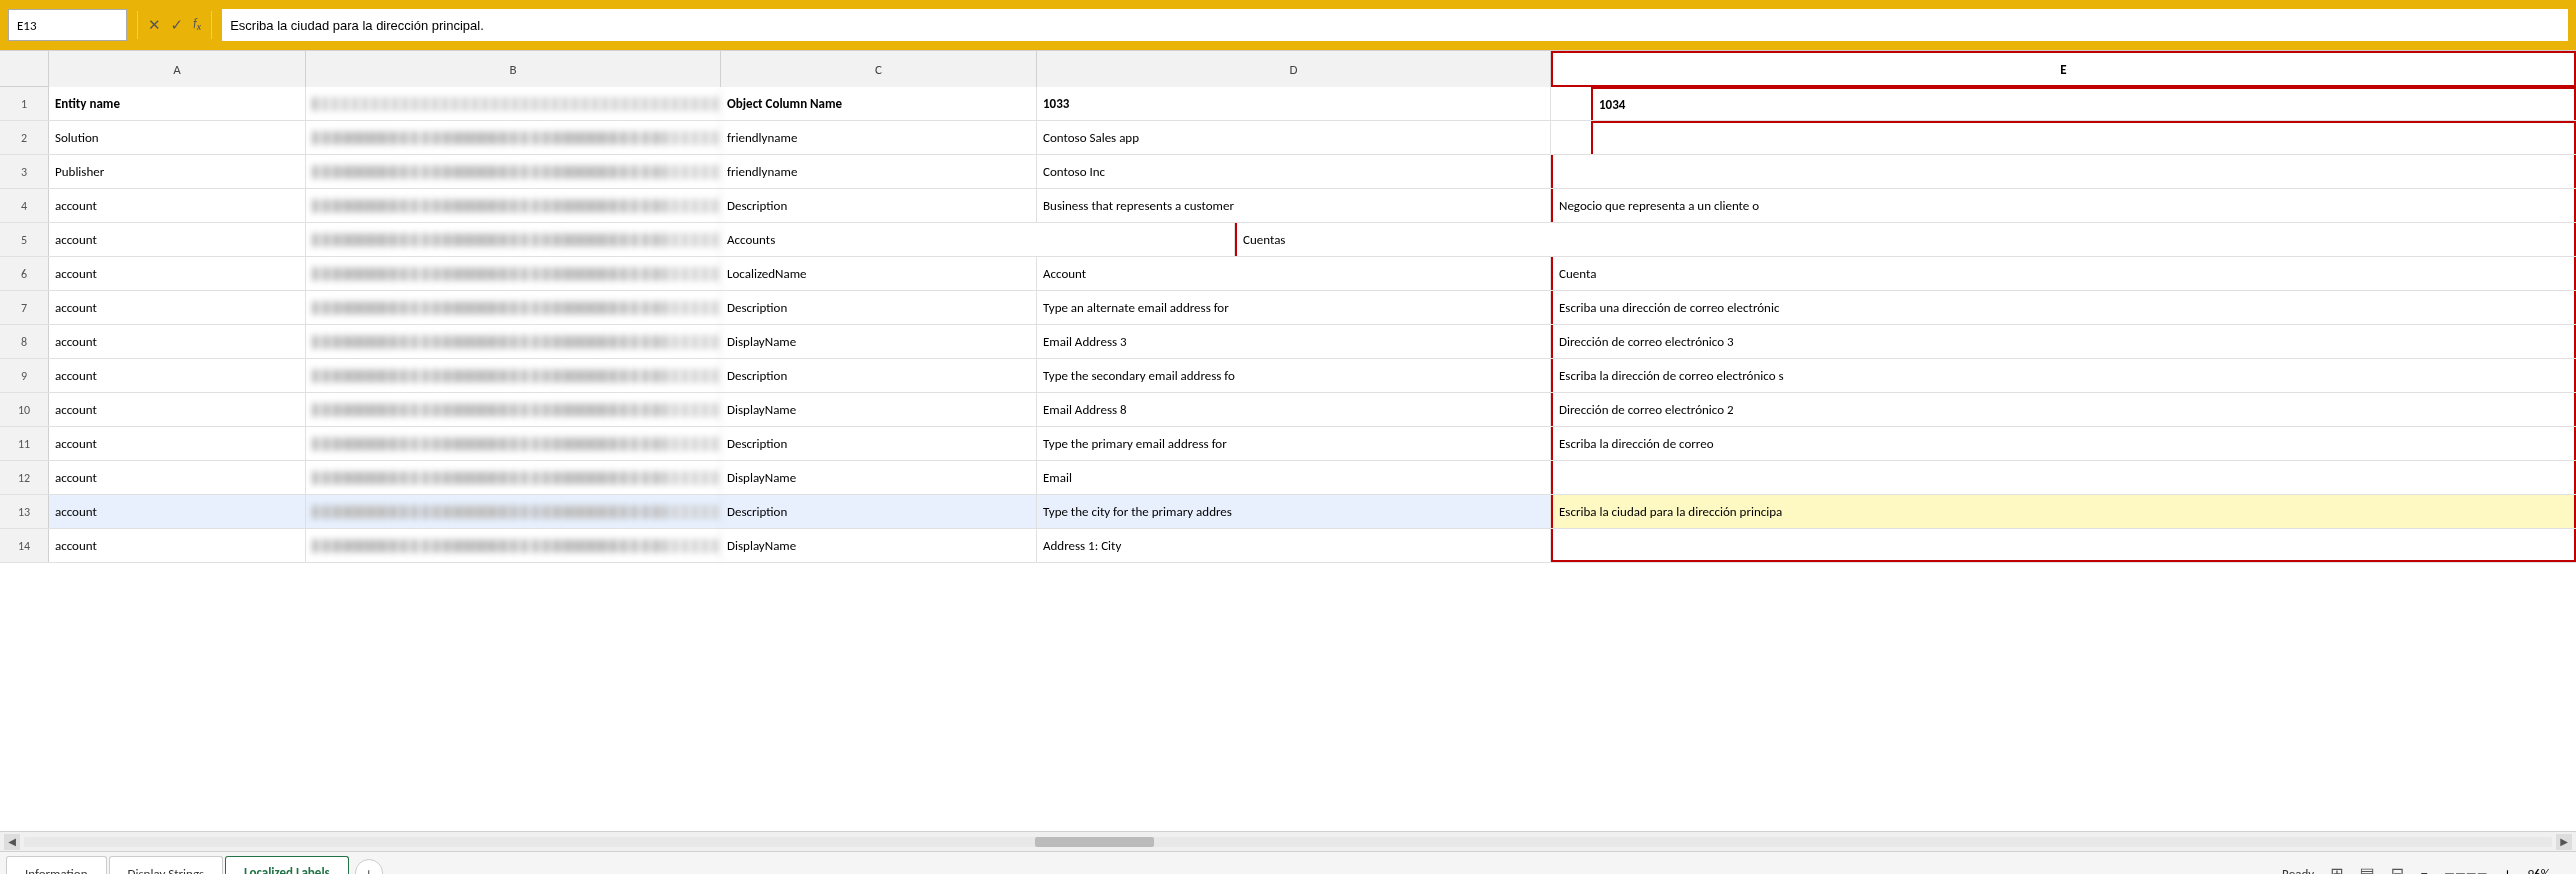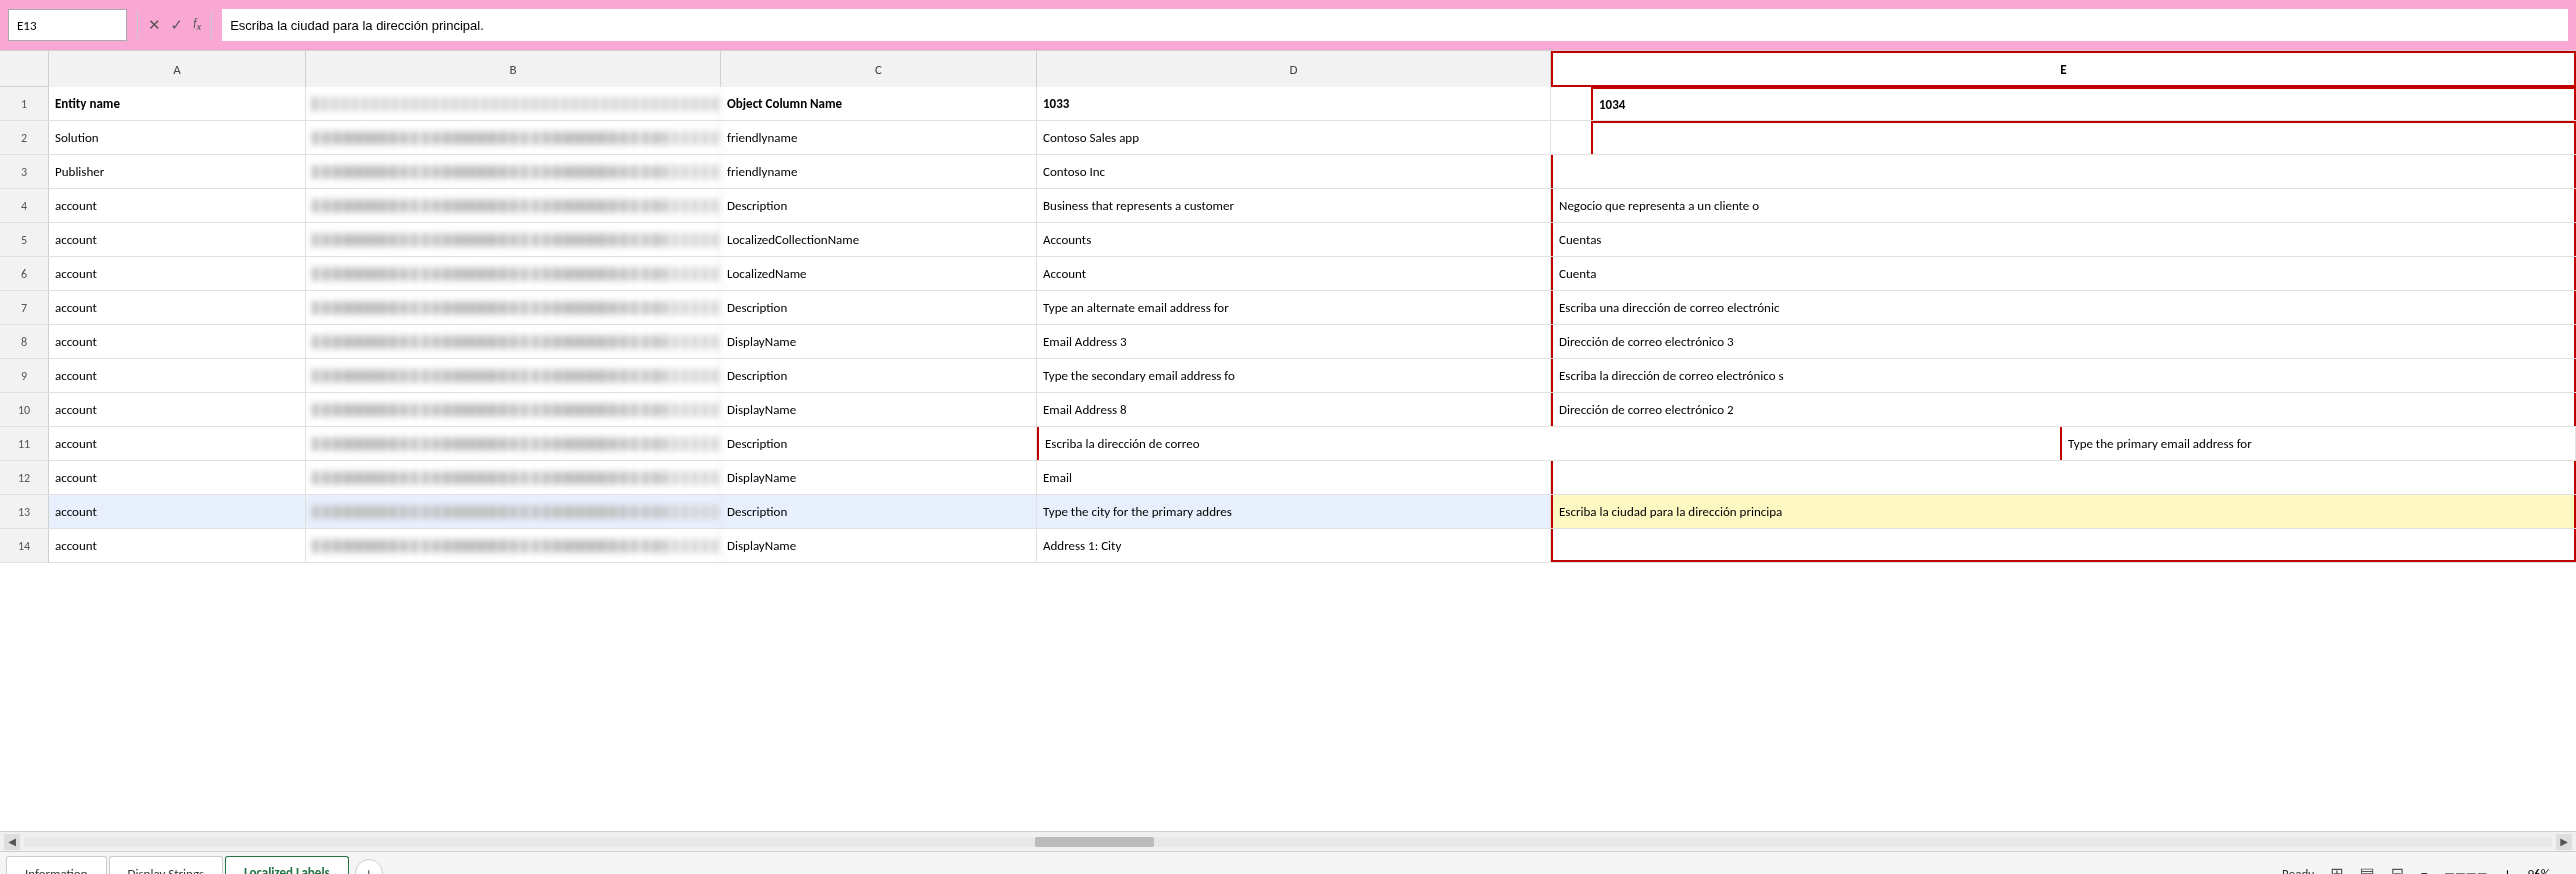--- a/index.html
+++ b/index.html
@@ -11,21 +11,21 @@
       overflow: hidden;
       width: 2576px;
       height: 874px;
     }
 
     
     .formula-bar {
       display: flex;
       align-items: center;
       height: 51px;
-      background: #f9a8d4;
+      background: #eab308;
       border-bottom: 1px solid #d0d0d0;
       padding: 4px 8px;
       gap: 6px;
     }
     .cell-ref-box {
       width: 119px;
       height: 32px;
       border: 1px solid #aaa;
       display: flex;
       align-items: center;
@@ -330,21 +330,20 @@
     <div class="grid-cell col-c">Description</div>
     <div class="grid-cell col-d">Business that represents a customer</div>
     <div class="grid-cell col-e">Negocio que representa a un cliente o</div>
   </div>
         <div class="grid-row">
     <div class="row-num">5</div>
     <div class="grid-cell col-a">account</div>
     <div class="grid-cell col-b blurred">
             <span style="display:block;width:356px;height:12px;background:repeating-linear-gradient(90deg,#bbb 0,#bbb 7px,transparent 7px,transparent 11px) no-repeat center;"></span>
           </div>
-    <div class="grid-cell col-c">LocalizedCollectionName</div>
     <div class="grid-cell col-d">Accounts</div>
     <div class="grid-cell col-e">Cuentas</div>
   </div>
         <div class="grid-row">
     <div class="row-num">6</div>
     <div class="grid-cell col-a">account</div>
     <div class="grid-cell col-b blurred">
             <span style="display:block;width:356px;height:12px;background:repeating-linear-gradient(90deg,#bbb 0,#bbb 7px,transparent 7px,transparent 11px) no-repeat center;"></span>
           </div>
     <div class="grid-cell col-c">LocalizedName</div>
@@ -391,22 +390,22 @@
     <div class="grid-cell col-d">Email Address 8</div>
     <div class="grid-cell col-e">Dirección de correo electrónico 2</div>
   </div>
         <div class="grid-row">
     <div class="row-num">11</div>
     <div class="grid-cell col-a">account</div>
     <div class="grid-cell col-b blurred">
             <span style="display:block;width:356px;height:12px;background:repeating-linear-gradient(90deg,#bbb 0,#bbb 7px,transparent 7px,transparent 11px) no-repeat center;"></span>
           </div>
     <div class="grid-cell col-c">Description</div>
+    <div class="grid-cell col-d">Type the primary email address for</div>
     <div class="grid-cell col-e">Escriba la dirección de correo</div>
-    <div class="grid-cell col-d">Type the primary email address for</div>
   </div>
         <div class="grid-row">
     <div class="row-num">12</div>
     <div class="grid-cell col-a">account</div>
     <div class="grid-cell col-b blurred">
             <span style="display:block;width:356px;height:12px;background:repeating-linear-gradient(90deg,#bbb 0,#bbb 7px,transparent 7px,transparent 11px) no-repeat center;"></span>
           </div>
     <div class="grid-cell col-c">DisplayName</div>
     <div class="grid-cell col-d">Email</div>
     <div class="grid-cell col-e"></div>

